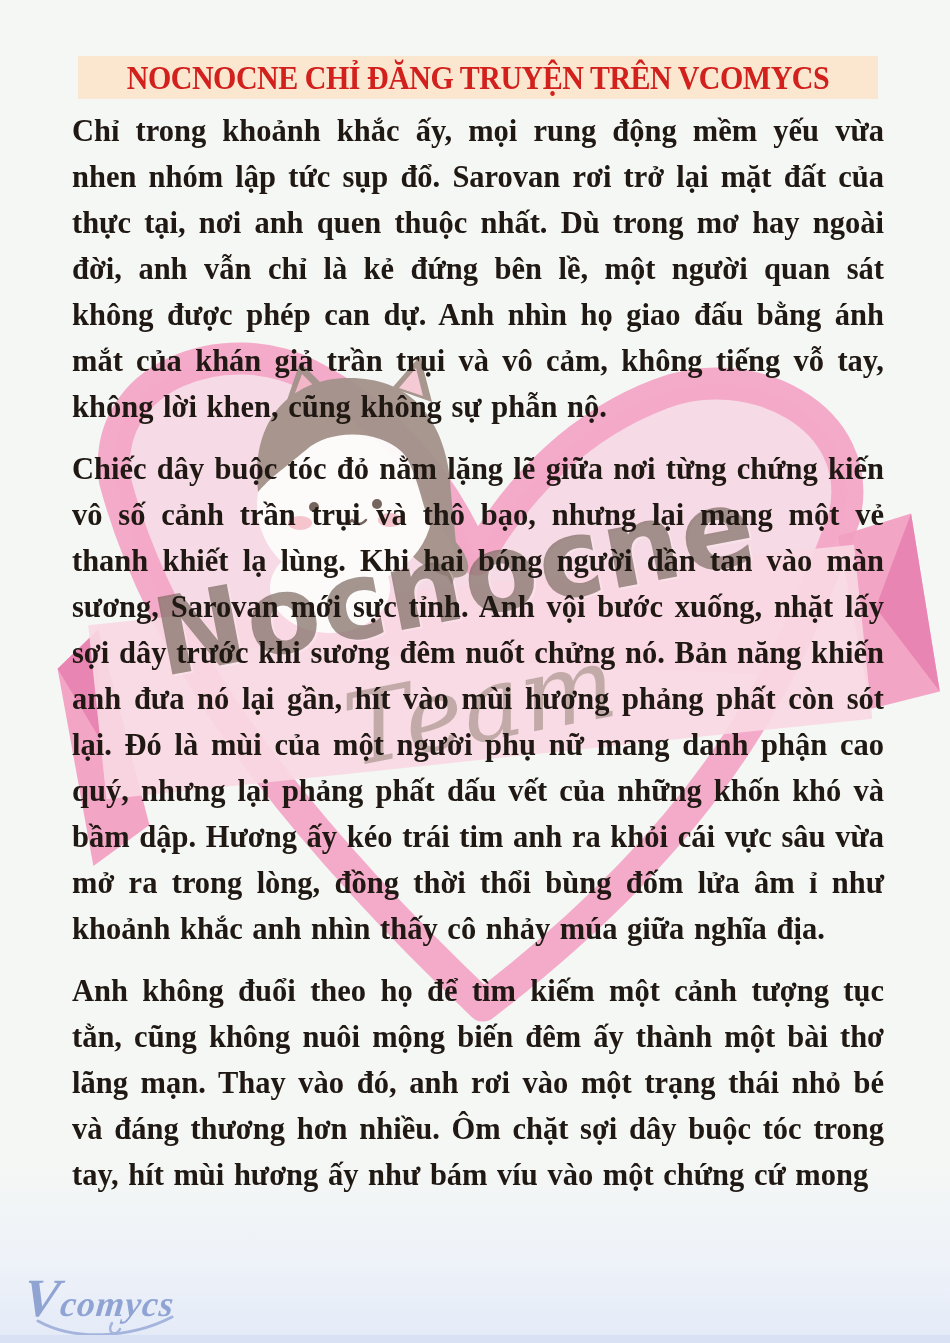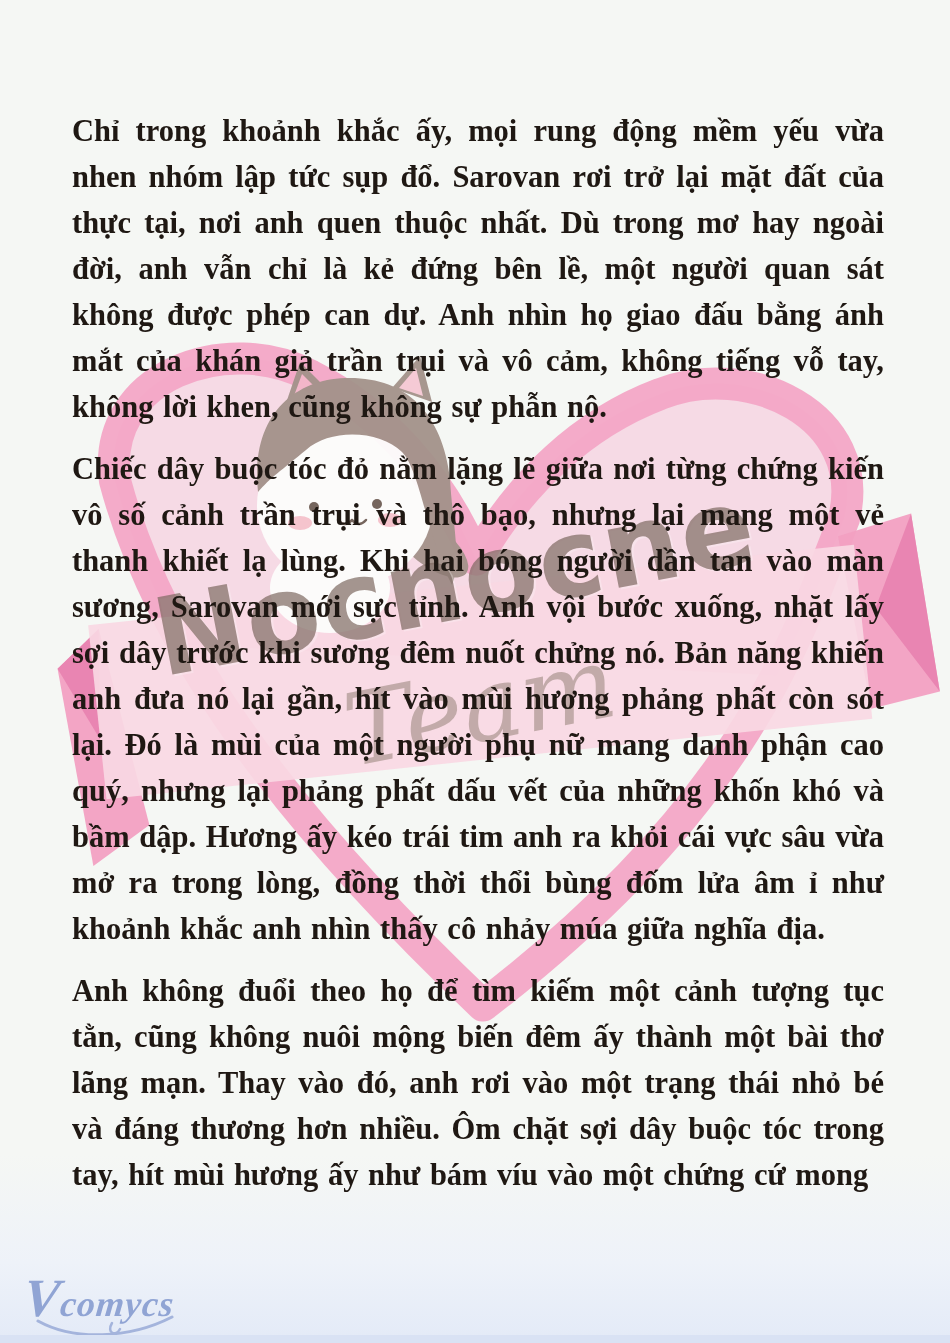--- a/index.html
+++ b/index.html
@@ -151,20 +151,23 @@
         <path d="M 338 520 q 7 8 14 0" stroke="#6f5f56" stroke-width="2.5" fill="none" stroke-linecap="round"></path>
         <path d="M 352 520 q 7 8 14 0" stroke="#6f5f56" stroke-width="2.5" fill="none" stroke-linecap="round"></path>
         <ellipse cx="330" cy="588" rx="60" ry="45" fill="#fdfdfc"></ellipse>
       </g>
     </svg>
 
     <div class="wm-name">Nocnocne</div>
     <div class="wm-team">Team</div>
   </div>
 
+  <div class="banner">
+    <span class="banner-text">NOCNOCNE CHỈ ĐĂNG TRUYỆN TRÊN VCOMYCS</span>
+  </div>
 
   <div class="body-text">
     <p>Chỉ trong khoảnh khắc ấy, mọi rung động mềm yếu vừa nhen nhóm lập tức sụp đổ. Sarovan rơi trở lại mặt đất của thực tại, nơi anh quen thuộc nhất. Dù trong mơ hay ngoài đời, anh vẫn chỉ là kẻ đứng bên lề, một người quan sát không được phép can dự. Anh nhìn họ giao đấu bằng ánh mắt của khán giả trần trụi và vô cảm, không tiếng vỗ tay, không lời khen, cũng không sự phẫn nộ.</p>
     <p>Chiếc dây buộc tóc đỏ nằm lặng lẽ giữa nơi từng chứng kiến vô số cảnh trần trụi và thô bạo, nhưng lại mang một vẻ thanh khiết lạ lùng. Khi hai bóng người dần tan vào màn sương, Sarovan mới sực tỉnh. Anh vội bước xuống, nhặt lấy sợi dây trước khi sương đêm nuốt chửng nó. Bản năng khiến anh đưa nó lại gần, hít vào mùi hương phảng phất còn sót lại. Đó là mùi của một người phụ nữ mang danh phận cao quý, nhưng lại phảng phất dấu vết của những khốn khó và bầm dập. Hương ấy kéo trái tim anh ra khỏi cái vực sâu vừa mở ra trong lòng, đồng thời thổi bùng đốm lửa âm ỉ như khoảnh khắc anh nhìn thấy cô nhảy múa giữa nghĩa địa.</p>
     <p>Anh không đuổi theo họ để tìm kiếm một cảnh tượng tục tằn, cũng không nuôi mộng biến đêm ấy thành một bài thơ lãng mạn. Thay vào đó, anh rơi vào một trạng thái nhỏ bé và đáng thương hơn nhiều. Ôm chặt sợi dây buộc tóc trong tay, hít mùi hương ấy như bám víu vào một chứng cứ mong</p>
   </div>
 
   <div class="footer">
     <div class="vc-logo">
       <span class="logo-word">Vcomycs</span>

